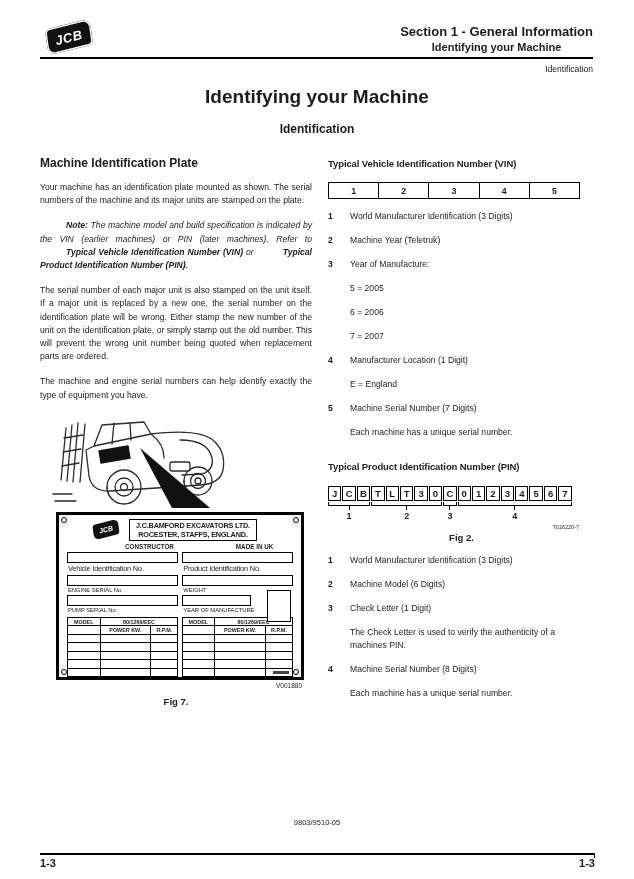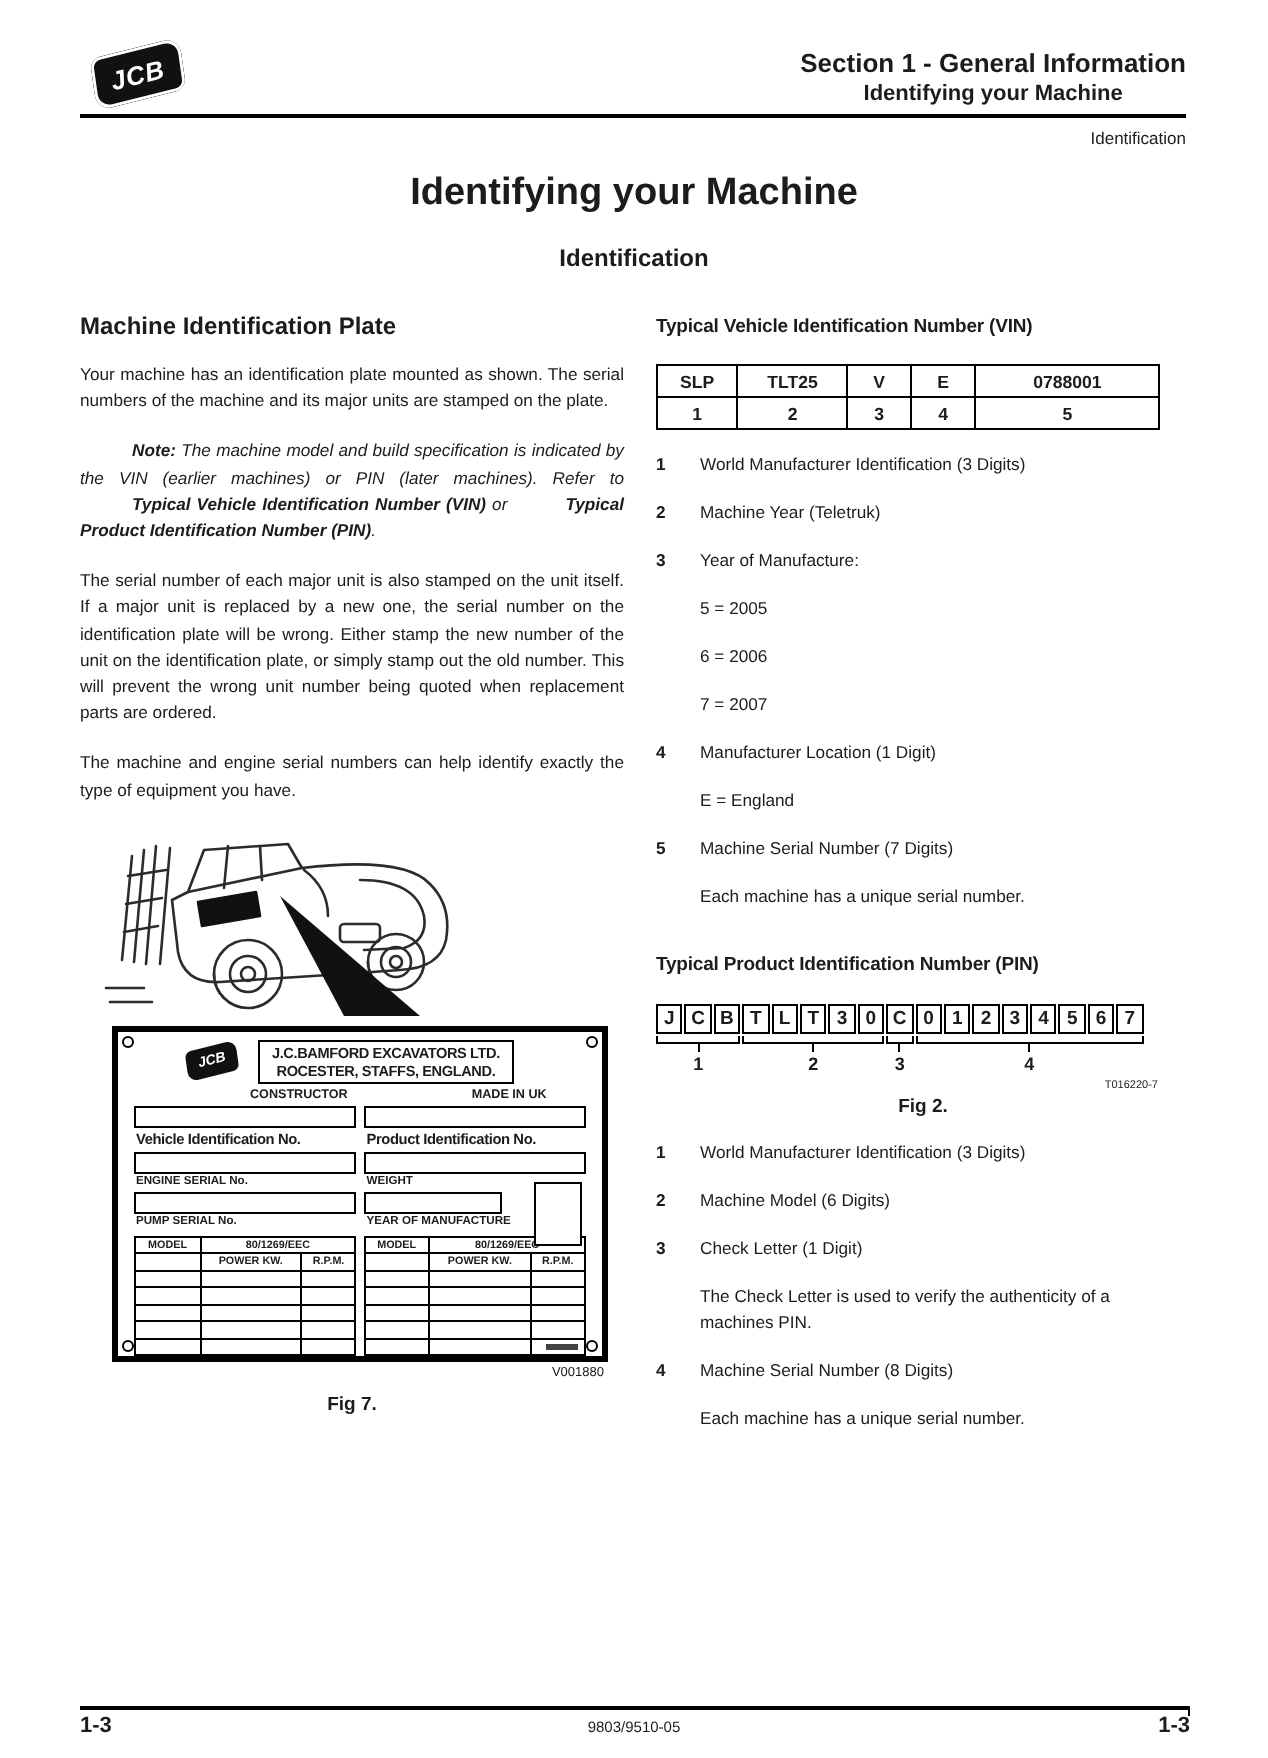--- a/index.html
+++ b/index.html
@@ -60,21 +60,21 @@
     border:1.5px solid #000; margin-left:10px; padding:1px 6px;
     text-align:center; font-weight:bold; font-size:7.3px; line-height:9px; letter-spacing:-.2px;
   }
   .plate-labels { display:flex; font-size:6.3px; font-weight:bold; margin:2px 0 2px 0; }
   .plate-labels .c1 { margin-left:58px; }
   .plate-labels .c2 { margin-left:62px; }
   .fields { position:relative; }
   .frow { display:flex; justify-content:space-between; }
   .fcell { width:49%; }
   .fbox { border:1.5px solid #000; height:11px; background:#fff; }
-  .flabel { font-weight:bold; margin:1px 0 2px 1px; }
+  .flabel { font-weight:normal; margin:1px 0 2px 1px; }
   .flabel.big { font-size:7.4px; letter-spacing:-.2px; }
   .flabel.sm  { font-size:5.8px; }
   .fbox.narrow { width:62%; }
   .tallbox { position:absolute; right:2px; top:38px; width:24px; height:32px; border:1.5px solid #000; background:#fff; }
   .mtables { display:flex; justify-content:space-between; margin-top:2px; }
   table.mt { border-collapse:collapse; width:49.3%; }
   table.mt td { border:1px solid #000; font-size:5.4px; font-weight:bold; text-align:center; height:8.5px; padding:0 1px; white-space:nowrap; }
   .stamp-mark { position:absolute; right:12px; bottom:3px; width:16px; height:3px; background:#444; }
   .fig-code { font-size:6.5px; text-align:right; margin:2px 10px 0 0; }
   .fig-cap  { font-size:9.5px; font-weight:bold; text-align:center; margin-top:7px; }
@@ -101,21 +101,21 @@
   .btick { width:1px; height:4px; background:#000; margin:0 auto; }
   .gnum { font-size:9px; font-weight:bold; margin-top:1px; }
   .fig2-code { font-size:5.5px; text-align:right; margin:3px 16px 0 0; }
   .fig2-cap { font-size:9.5px; font-weight:bold; text-align:center; margin-top:2px; }
 
   
   .foot-rule { position:absolute; left:40px; right:39px; top:853px; height:1.5px; background:#000; }
   .foot-rule::after { content:""; position:absolute; right:0; top:0; width:1.5px; height:5px; background:#000; }
   .foot-left  { position:absolute; left:40px;  top:857px; font-size:11px; font-weight:bold; }
   .foot-right { position:absolute; right:39px; top:857px; font-size:11px; font-weight:bold; }
-  .foot-code  { position:absolute; left:0; right:0; top:859px; text-align:center; font-size:7.5px; }
+  .foot-code  { position:absolute; left:0; right:0; top:818px; text-align:center; font-size:7.5px; }
 </style>
 </head>
 <body>
 
 <div class="page">
 
   <div class="jcb-logo">
     <span>JCB</span>
   </div>
   <div class="hdr-right">
@@ -314,27 +314,20 @@
 
     <div class="fig-code">V001880</div>
     <div class="fig-cap">Fig 7.</div>
   </div>
 
   <div class="rcol">
     <div class="rhead">Typical Vehicle Identification Number (VIN)</div>
 
     <table class="vin">
       <tbody>
-          <tr>
-        <td style="width:16%">SLP</td>
-        <td style="width:22%">TLT25</td>
-        <td style="width:12.5%">V</td>
-        <td style="width:13%">E</td>
-        <td>0788001</td>
-      </tr>
       <tr>
         <td>1</td>
         <td>2</td>
         <td>3</td>
         <td>4</td>
         <td>5</td>
       </tr>
     </tbody>
       </table>
 

